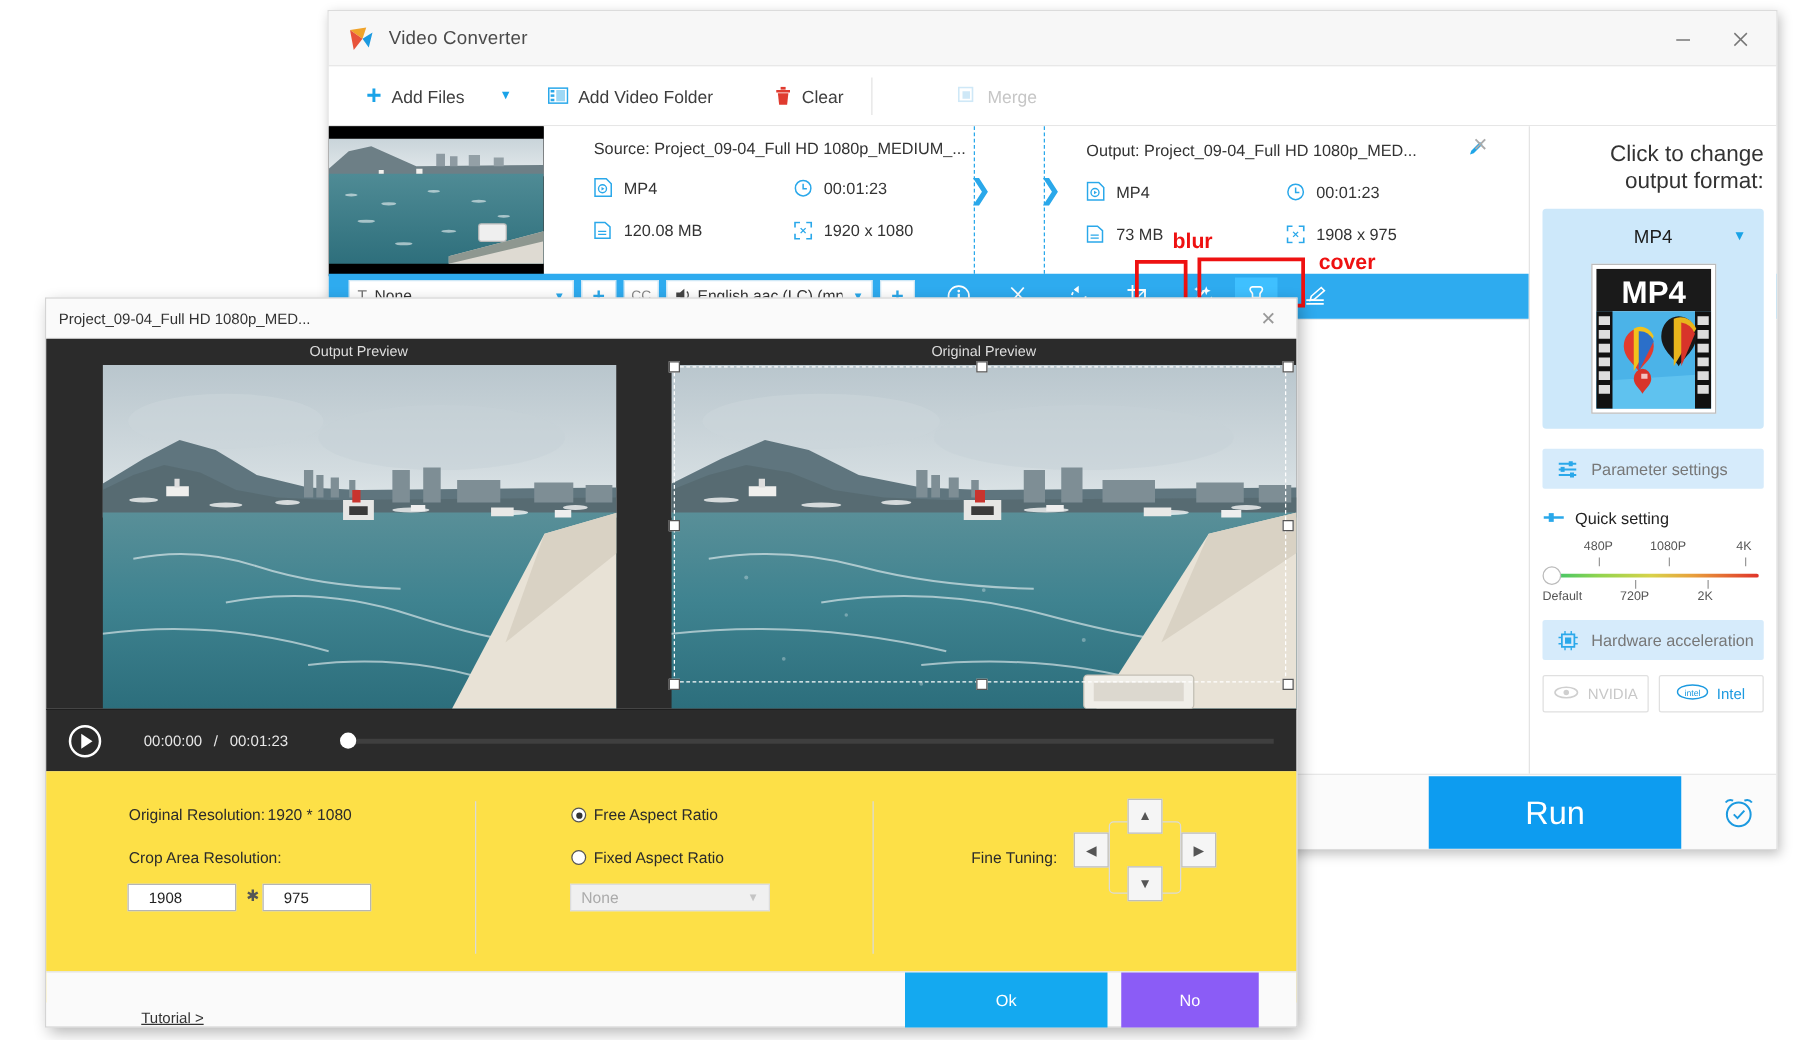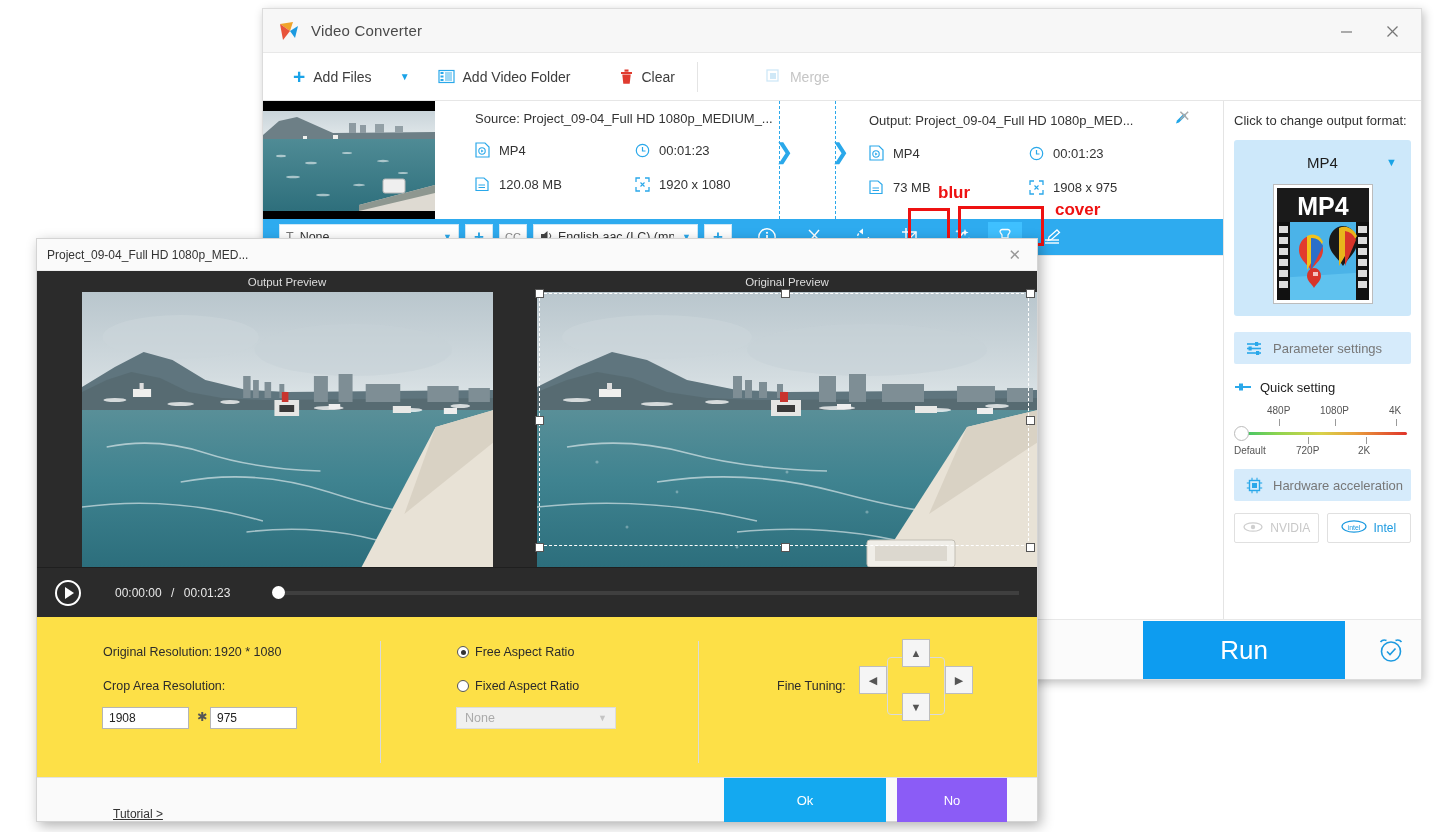--- a/index.html
+++ b/index.html
@@ -88,21 +88,21 @@
     width: 34px; height: 30px; display: flex; align-items: center; justify-content: center;
     margin-left: 6px; position: relative;
   }
   .act-hl { background: #3fc0ff; }
 
   
   #sidebar {
     position: absolute; right: 0; top: 92px; width: 198px; bottom: 60px;
     background: #fff; border-left: 1px solid #e4e4e4; padding: 12px 10px;
   }
-  #sb-label { font-size: 13px; color: #333; text-align: left; margin-bottom: 12px; }
+  #sb-label { font-size: 18px; color: #333; text-align: right; margin-bottom: 12px; }
   #fmt-card { background: #cde8fa; border-radius: 3px; padding: 10px 8px 12px; }
   #fmt-head { display: flex; align-items: center; justify-content: center; position: relative; height: 24px; }
   #fmt-name { font-size: 15px; color: #1d1d1d; }
   #fmt-caret { position: absolute; right: 6px; color: #19a3e6; font-size: 11px; }
   #fmt-thumb {
     width: 100px; height: 120px; margin: 10px auto 0; background: #fff;
     border: 1px solid #bcbcbc; padding: 3px; position: relative;
   }
   .sb-btn {
     margin-top: 16px; height: 32px; background: #d6ebfb; border-radius: 2px;
@@ -181,21 +181,21 @@
   }
   #time-text { margin-left: 34px; color: #e8e8e8; font-size: 12px; }
   #seek-wrap { position: relative; margin-left: 42px; flex: 1; height: 14px; }
   #seek-track { position: absolute; left: 10px; right: 0; top: 5px; height: 4px; background: #3f3f3f; }
   #seek-knob { position: absolute; left: 0; top: 0; width: 13px; height: 13px; background: #fff; border-radius: 50%; }
 
   #cd-body { position: relative; height: 185px; background: #fde047; }
   .cd-lab { position: absolute; font-size: 12.5px; color: #2b2b2b; }
   .num-input {
     position: absolute; height: 22px; border: 1px solid #b5b5b5; background: #fff;
-    font-size: 12px; color: #222; padding: 0 6px; display: flex; align-items: center;
+    font-size: 12px; color: #222; padding: 0 16px; display: flex; align-items: center;
   }
   .vdiv { position: absolute; width: 1px; background: #dadada; top: 24px; height: 122px; }
   .radio-row { position: absolute; display: flex; align-items: center; font-size: 12.5px; color: #2b2b2b; }
   .radio {
     width: 12px; height: 12px; border-radius: 50%; border: 1px solid #555;
     margin-right: 6px; background: #fff; position: relative; flex: none;
   }
   .radio.on::after {
     content: ""; position: absolute; left: 2.5px; top: 2.5px; width: 5px; height: 5px;
     border-radius: 50%; background: #333;

